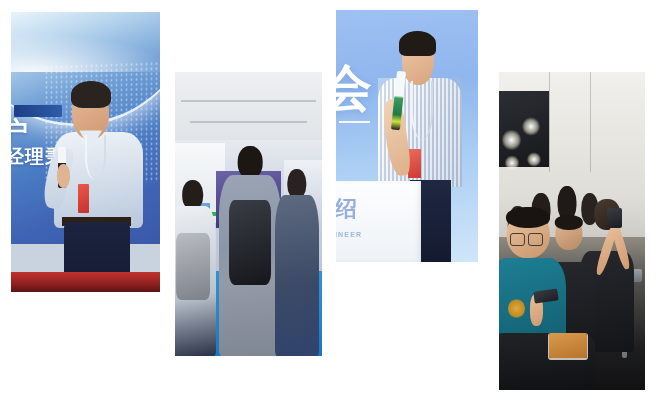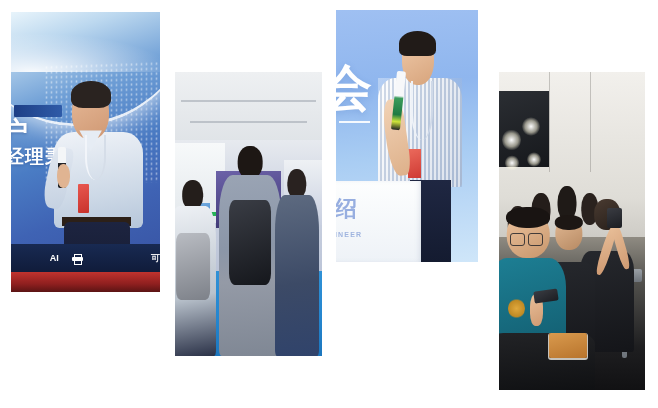--- a/index.html
+++ b/index.html
@@ -382,27 +382,20 @@
         <div class="p1-collar"></div>
         <div class="p1-lanyard"></div>
         <div class="p1-badge"></div>
         <div class="p1-belt"></div>
         <div class="p1-pants"></div>
         <div class="p1-arm"></div>
         <div class="p1-mic"></div>
         <div class="p1-hand"></div>
       </div>
 
-      <div class="p1-stage">
-        <div class="p1-stage-row">
-          <span>AI</span>
-          <span class="p1-print-icon"></span>
-          <span class="p1-stage-char">可</span>
-        </div>
-      </div>
       <div class="p1-floor"></div>
     </div>
   </div>
 
   <div class="photo" id="photo2" style="left:175px; top:72px; width:147px; height:284px;">
     <div class="scene">
       <div class="p2-ceiling">
         <div class="p2-beam" style="left:4%; top:38%; width:92%;"></div>
         <div class="p2-beam" style="left:10%; top:66%; width:80%;"></div>
       </div>

